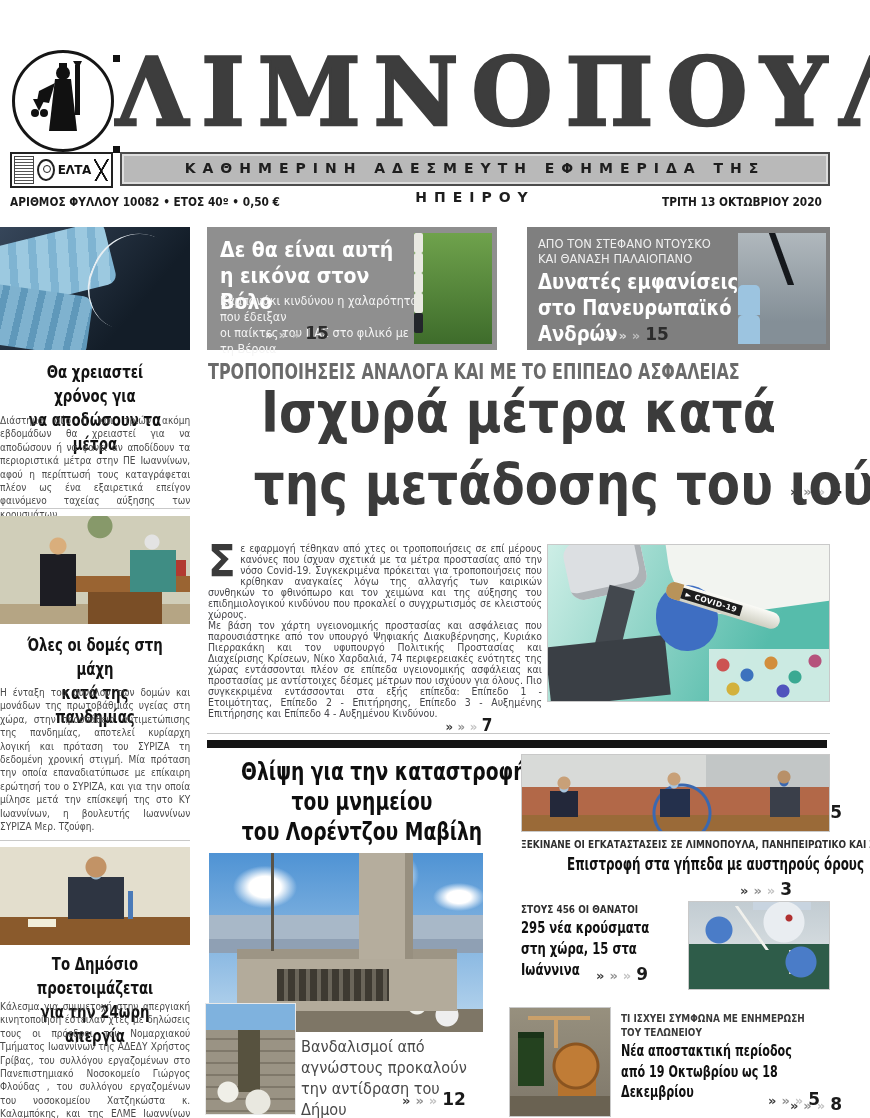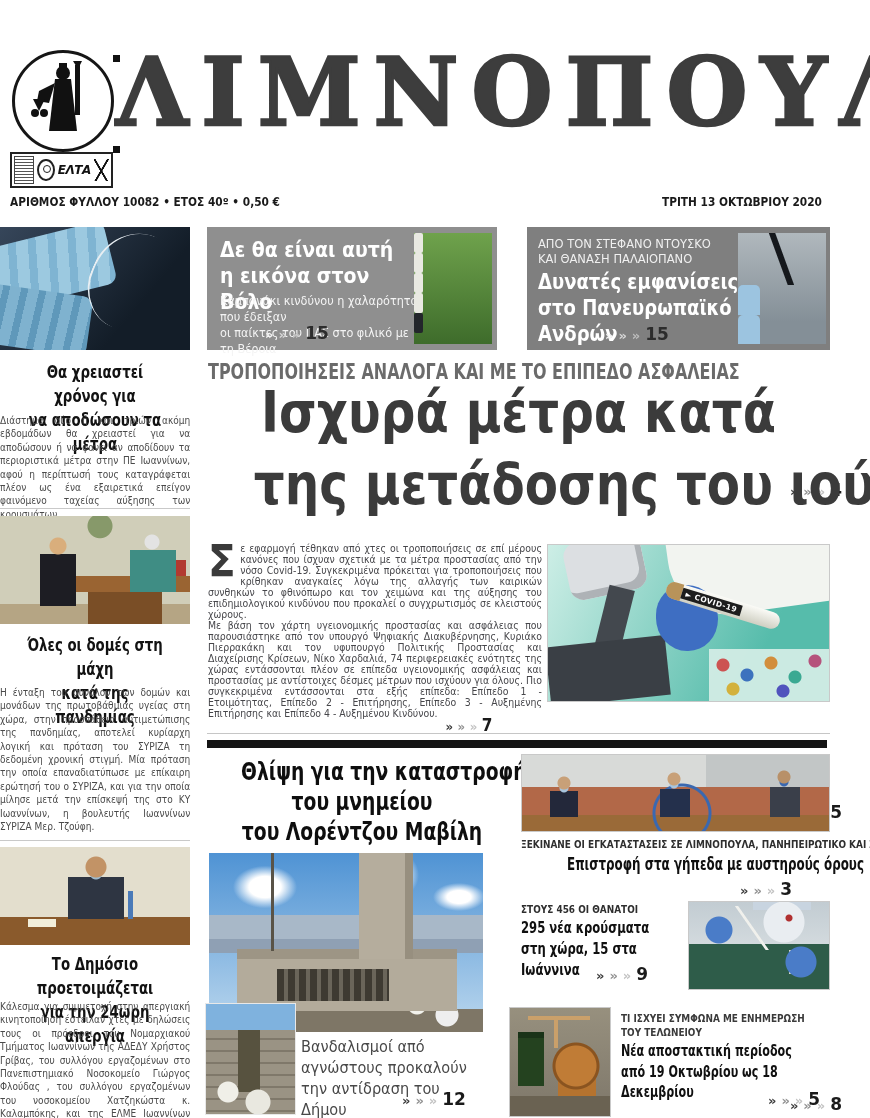--- a/index.html
+++ b/index.html
@@ -12,21 +12,21 @@
   
   .logo{left:12px;top:50px;width:96px;height:96px;border:3px solid #161616;border-radius:50%;}
   .sq{width:7px;height:7px;background:#111;}
   .sq1{left:113px;top:55px;} .sq2{left:113px;top:146px;}
   .stamp{left:10px;top:152px;width:103px;height:36px;border:2px solid #222;background:#fff;
          display:flex;align-items:center;gap:3px;padding:2px;box-sizing:border-box;}
   .stamp-lines{width:24px;height:26px;border:1px solid #444;
          background:repeating-linear-gradient(#fff 0 2px,#555 2px 3px);}
   .stamp-circle{width:18px;height:18px;border:2px solid #222;border-radius:50%;position:relative;}
   .stamp-circle:after{content:"";position:absolute;left:4px;top:4px;width:6px;height:6px;border:1px solid #222;border-radius:50%;}
-  .stamp-elta{font-weight:bold;font-size:12px;color:#111;letter-spacing:-0.5px;font-style:italic;}
+  .stamp-elta{font-weight:bold;font-size:12px;color:#111;letter-spacing:-0.5px;}
   .stamp-scribble{width:20px;height:22px;
          background:linear-gradient(60deg,transparent 42%,#111 44% 50%,transparent 52%),
                     linear-gradient(120deg,transparent 46%,#111 48% 54%,transparent 56%);}
   .title{left:116px;top:40px;width:716px;height:110px;margin:0;
          font-family:"DejaVu Serif",serif;font-weight:bold;font-size:93px;line-height:106px;
          text-align:center;color:#3d3d3d;letter-spacing:13px;-webkit-text-stroke:2.5px #3d3d3d;}
   .tagline{left:120px;top:152px;width:710px;height:34px;background:#b9b9b9;
          border:2px solid #4c4c4c;box-shadow:inset 0 0 0 2px #dedede;box-sizing:border-box;
          font-weight:bold;font-size:14px;line-height:29px;letter-spacing:7px;text-align:center;color:#1e1e1e;}
   .inforow{top:195px;font-size:11.5px;font-weight:bold;color:#1a1a1a;white-space:nowrap;}
@@ -269,20 +269,21 @@
   <div class="abs sq sq2"></div>
 
   <div class="abs stamp">
     <div class="stamp-lines"></div>
     <div class="stamp-circle"></div>
     <div class="stamp-elta">ΕΛΤΑ</div>
     <div class="stamp-scribble"></div>
   </div>
 
   <h1 class="abs title">ΛΙΜΝΟΠΟΥΛΑ</h1>
+  <div class="abs tagline">ΚΑΘΗΜΕΡΙΝΗ ΑΔΕΣΜΕΥΤΗ ΕΦΗΜΕΡΙΔΑ ΤΗΣ ΗΠΕΙΡΟΥ</div>
 
   <div class="abs inforow info-issue">ΑΡΙΘΜΟΣ ΦΥΛΛΟΥ 10082 • ΕΤΟΣ 40º • 0,50 €</div>
   <div class="abs inforow info-date">ΤΡΙΤΗ 13 ΟΚΤΩΒΡΙΟΥ 2020</div>
 
   <div class="pic masks-pic">
     <div class="m1"></div>
     <div class="m2"></div>
     <div class="str"></div>
   </div>
 

